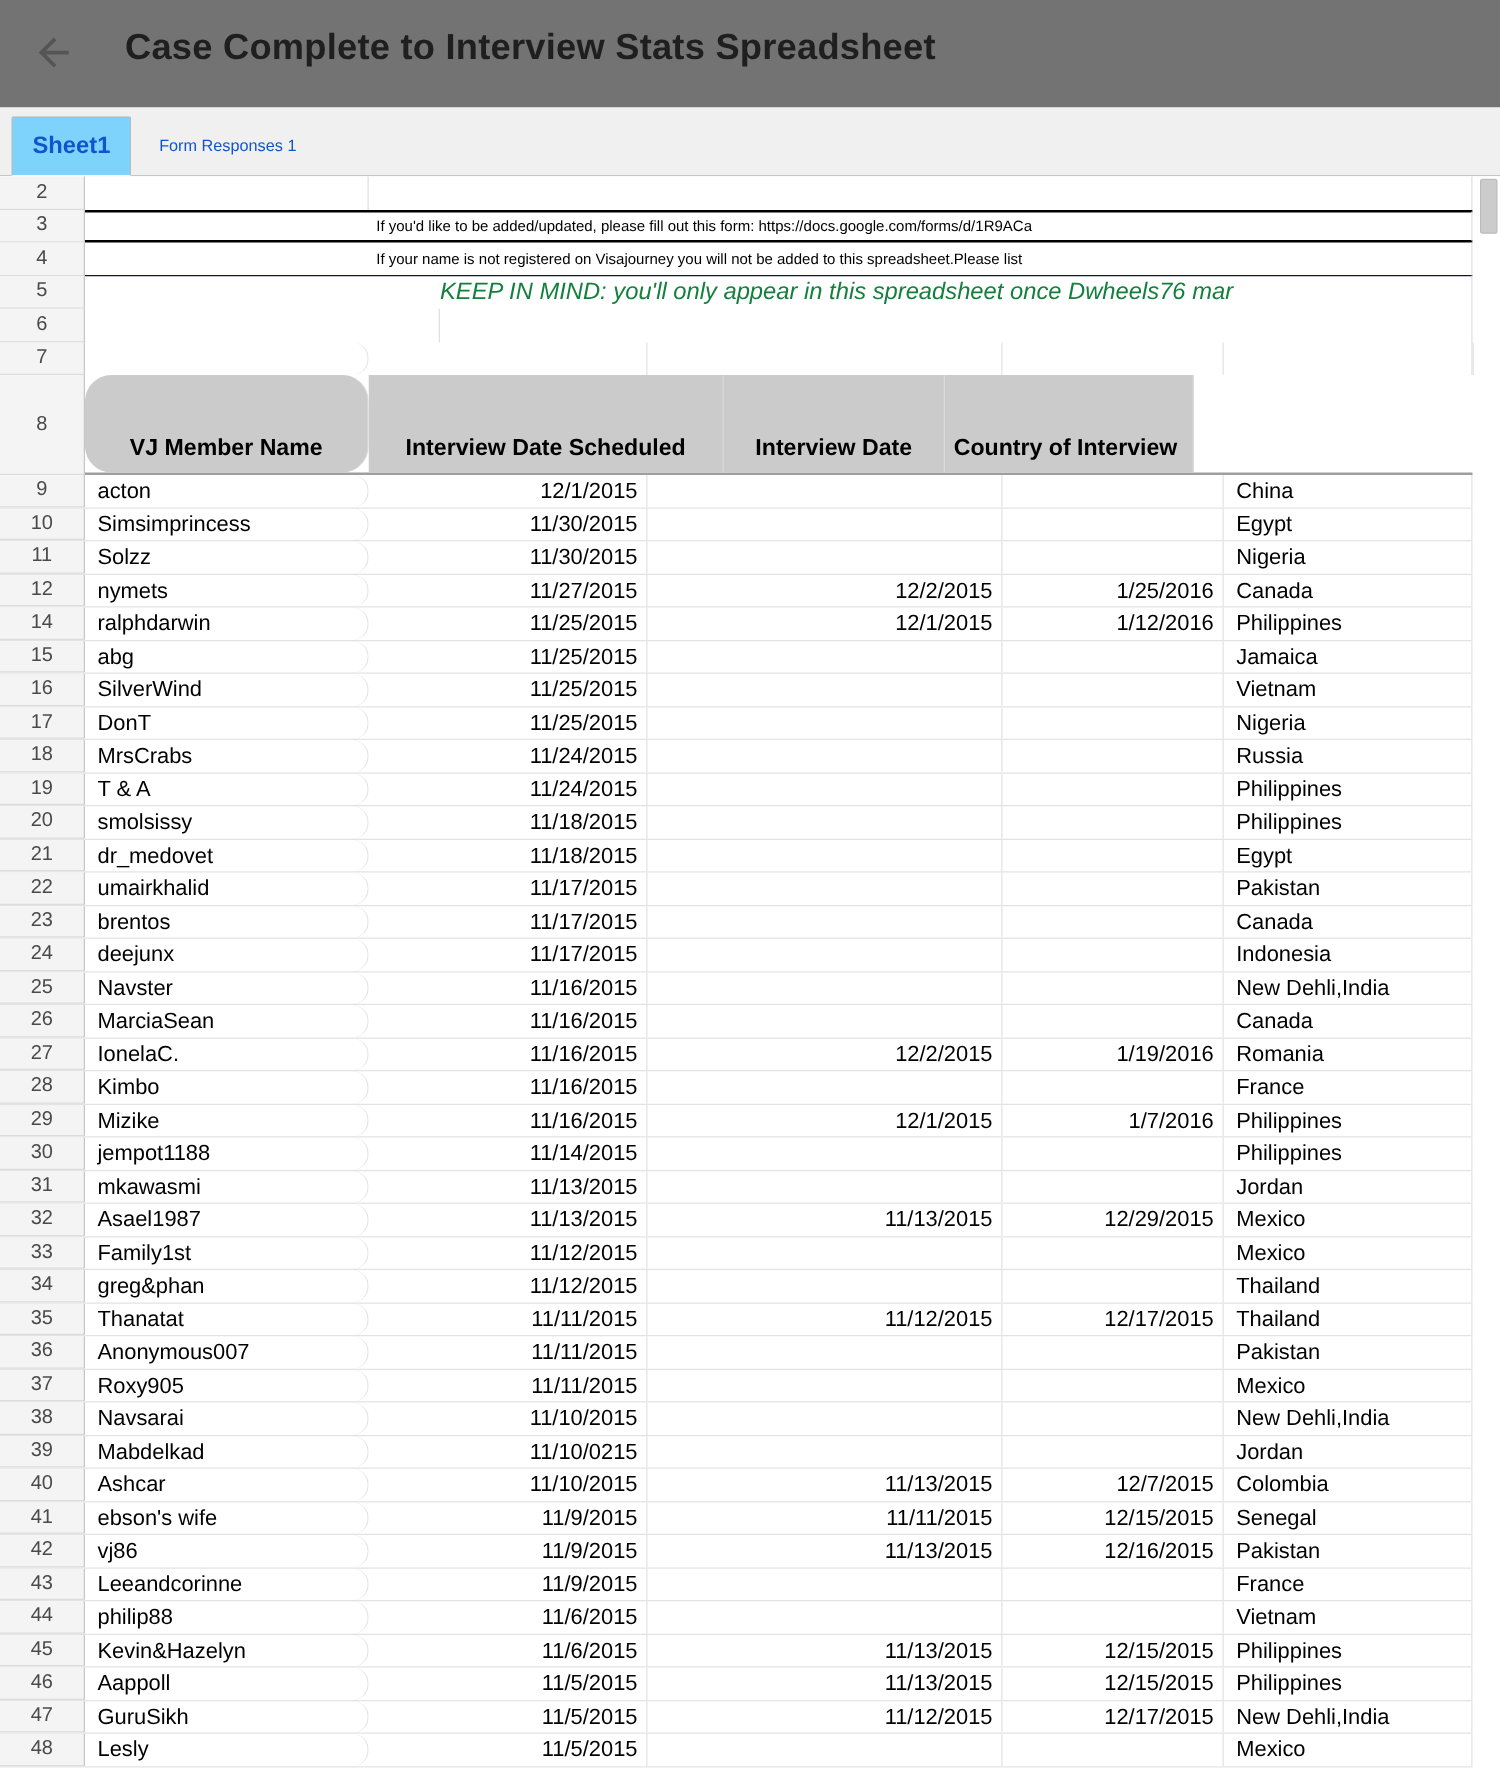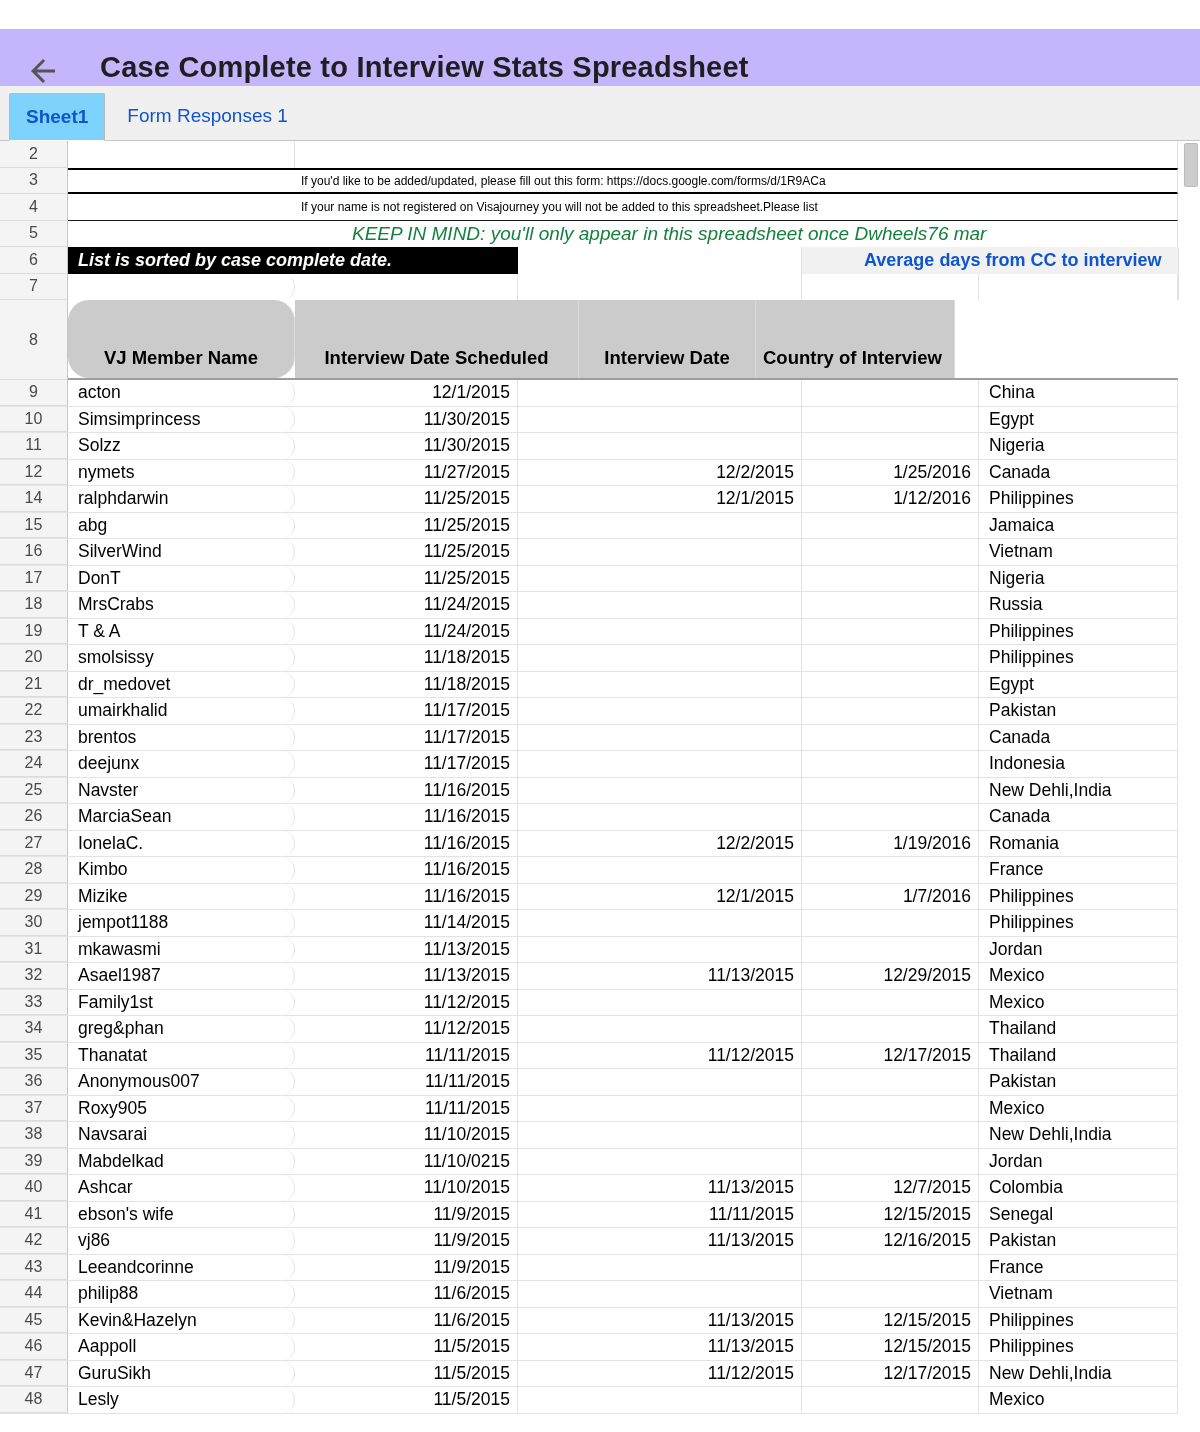--- a/index.html
+++ b/index.html
@@ -2,27 +2,27 @@
 <html><head>
 <meta charset="utf-8">
 <style>
   html,body{margin:0;padding:0;background:#fff;}
   *{box-sizing:border-box;}
   .screen{
     position:relative;width:1200px;height:1432px;overflow:hidden;background:#fff;
     font-family:"Liberation Sans","DejaVu Sans",sans-serif;color:#000;
   }
   
-  .app-header{position:absolute;top:0;left:0;width:1200px;height:86px;background:#c4b5fd;margin-top:29px;}
+  .app-header{position:absolute;top:0;left:0;width:1200px;height:86px;background:#737373;}
   .back-btn{position:absolute;left:24px;top:23px;width:38px;height:38px;border:none;background:transparent;padding:0;cursor:pointer;display:flex;align-items:center;justify-content:center;}
   .page-title{position:absolute;left:100px;top:22px;font-size:29px;font-weight:700;letter-spacing:0.2px;color:#1f1f1f;white-space:nowrap;}
   
   .tab-bar{position:absolute;top:86px;left:0;width:1200px;height:55px;background:#f0f0f0;border-bottom:1px solid #c6c6c6;display:flex;align-items:flex-end;}
   .tab-active{position:relative;z-index:2;margin-left:9px;margin-bottom:-1px;height:48px;min-width:95px;padding:0 16px;background:#7dd3fc;border:1px solid #b9b9b9;border-bottom:1px solid #fff;border-radius:2px 2px 0 0;display:flex;align-items:center;justify-content:center;font-size:19px;font-weight:700;color:#1155cc;cursor:pointer;}
-  .tab-plain{margin-left:14px;height:48px;display:flex;align-items:center;font-size:19px;color:#1155cc;cursor:pointer;padding:0 8px;}
+  .tab-plain{margin-left:14px;height:48px;display:flex;align-items:center;font-size:13px;color:#1155cc;cursor:pointer;padding:0 8px;}
   
   .sheet{position:absolute;top:141px;left:0;width:1200px;height:1291px;overflow:hidden;background:#fff;}
   .grid{position:absolute;top:0;left:0;width:1178px;}
   .row{display:flex;width:1178px;height:26.5px;}
   .g{flex:0 0 68px;background:#f4f4f4;border-right:1px solid #c6c6c6;border-bottom:1px solid #dcdcdc;display:flex;align-items:center;justify-content:center;font-size:16px;color:#4a4a4a;cursor:pointer;}
   .content{flex:1;display:flex;border-right:1px solid #e0e0e0;}
   
   .cell-empty-b{flex:0 0 227px;border-right:1px solid #e0e0e0;}
   .notice-text{flex:1;padding-left:233px;display:flex;align-items:center;font-size:12px;white-space:nowrap;overflow:hidden;}
   .row-note3 .content{border-top:2px solid #000;border-bottom:2px solid #000;}
@@ -92,23 +92,21 @@
         </div>
         <div class="row">
           <div class="g">5</div>
           <div class="content">
             <div class="alert-text">KEEP IN MIND: you'll only appear in this spreadsheet once Dwheels76 mar</div>
           </div>
         </div>
         <div class="row">
           <div class="g">6</div>
           <div class="content">
-            <div class="banner-black">List is sorted by case complete date.</div>
             <div class="banner-gap"></div>
-            <div class="banner-avg">Average days from CC to interview</div>
           </div>
         </div>
         <div class="row">
           <div class="g">7</div>
           <div class="content">
             <div class="gridcell w-name"></div>
             <div class="gridcell w-cc"></div>
             <div class="gridcell w-sched"></div>
             <div class="gridcell w-int"></div>
             <div class="gridcell w-country"></div>

